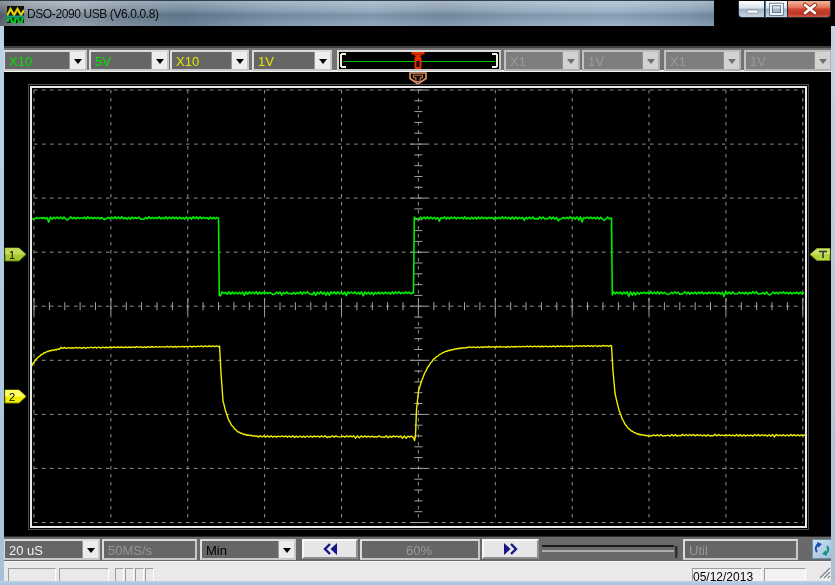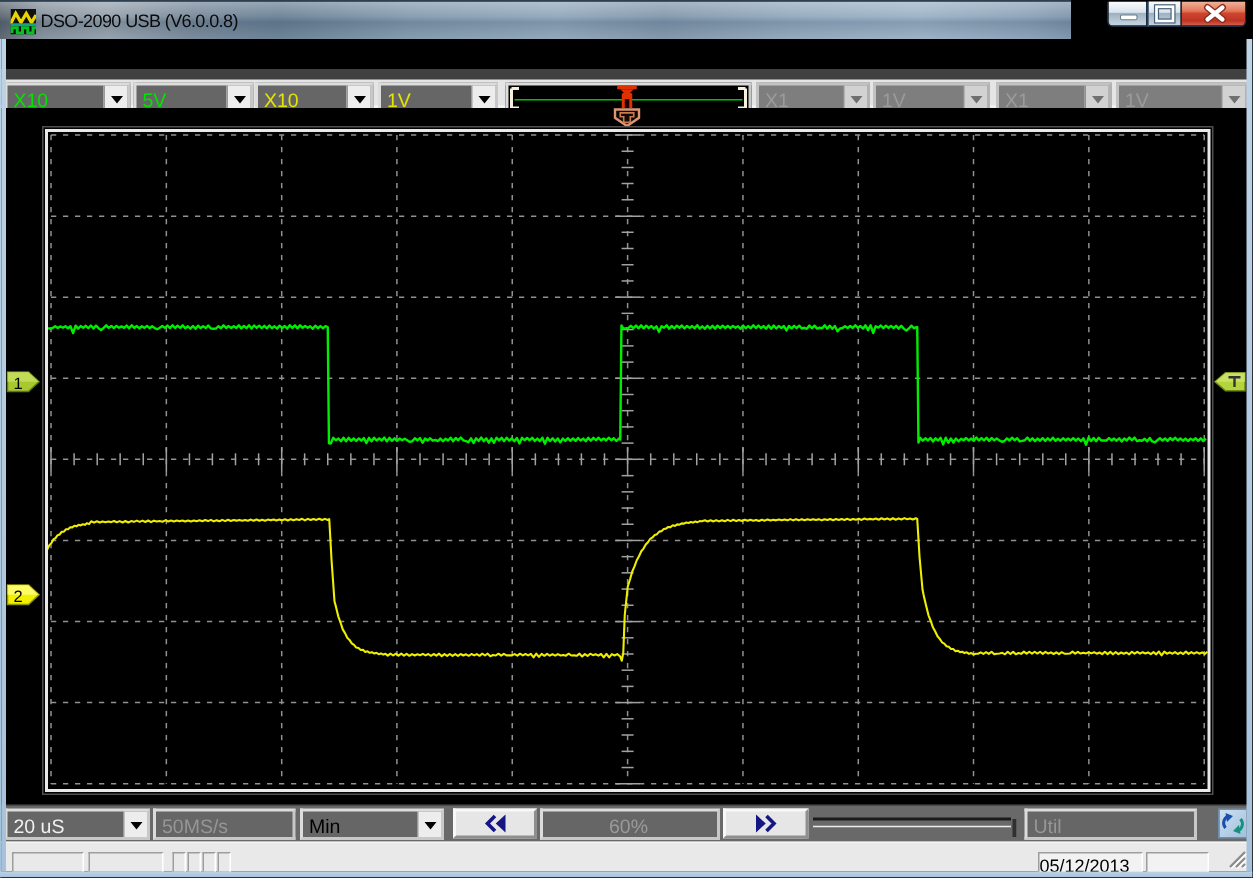--- a/index.html
+++ b/index.html
@@ -24,21 +24,21 @@
 #btnclose { left:787px; width:44px; border-radius:0 0 4px 0;
   background:linear-gradient(180deg,#f0b49c 0%,#e4765a 40%,#ce452f 50%,#bd3425 80%,#d4604a 100%); }
 .capbtn svg { position:absolute; left:0; top:0; }
 
 #menubar { position:absolute; left:1px; top:26px; width:833px; height:20px;
   background:linear-gradient(180deg,#ffffff 0%,#f6f7f9 40%,#e8ebef 60%,#dbe0e6 100%);
   border-top:1px solid #f8f8f8; }
 .mi { position:absolute; top:3px; font-size:11.5px; color:#000; }
 
 #toolbar { position:absolute; left:1px; top:46px; width:833px; height:26px;
-  background:#e5e5e5; border-top:7px solid #404040; border-bottom:2px solid #f2f2f2; }
+  background:#737373; border-top:2px solid #404040; border-bottom:2px solid #f2f2f2; }
 .combo { position:absolute; top:2px; height:21px; background:#666;
   border:2px solid; border-color:#dcdcdc #c8c8c8 #c8c8c8 #dcdcdc; }
 .combo .txt { position:absolute; left:4px; top:2px; font-size:13px; }
 .combo .btn { position:absolute; right:0; top:0; bottom:0; width:16px; background:#ededed;
   border-left:1px solid #9a9a9a; }
 .combo .btn:after { content:""; position:absolute; left:4px; top:7px;
   border:4px solid transparent; border-top:5px solid #000; }
 .gcombo { background:#7e7e7e; border-color:#c2c2c2 #b2b2b2 #b2b2b2 #c2c2c2; }
 .gcombo .btn { background:#d2d2d2; border-left:1px solid #909090; }
 .gcombo .btn:after { border-top-color:#707070; }

